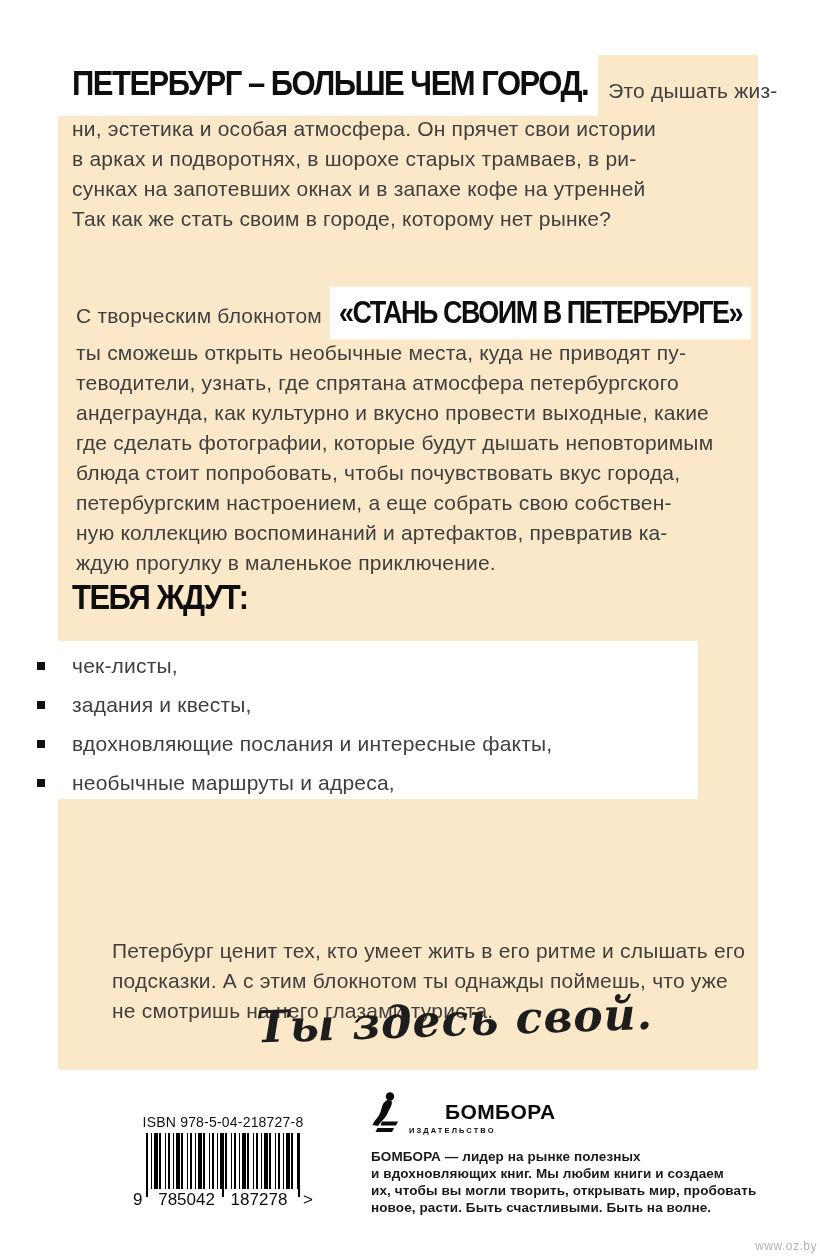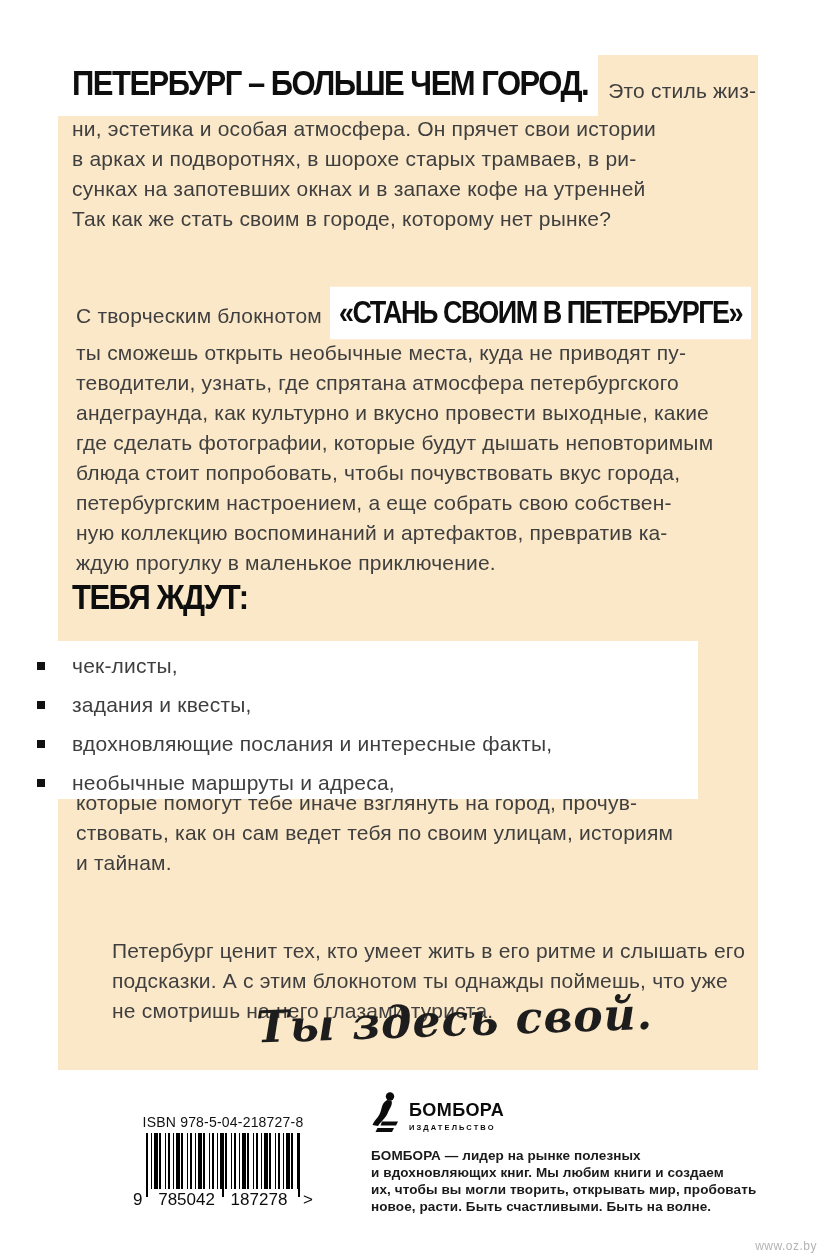--- a/index.html
+++ b/index.html
@@ -70,41 +70,41 @@
   .guard { position:absolute; top:0; width:2px; height:64px; background:#000; }
   .g1 { left:0; } .g2 { left:76px; } .g3 { right:0; }
   .bc-digits {
     display:flex; justify-content:space-between; align-items:flex-end;
     margin-top:1px; padding:0 1px; font-size:17px; color:#0c0c0c; font-weight:400;
   }
   .publisher { position:absolute; left:371px; top:1092px; width:380px; }
   .pub-head { display:flex; align-items:flex-start; }
   .pub-icon { width:30px; height:42px; flex:0 0 auto; }
   .pub-id { margin-left:8px; padding-top:9px; }
-  .pub-name { font-size:18px; font-weight:700; color:#0b0b0b; letter-spacing:0.4px; line-height:1; }
+  .pub-name { font-size:21px; font-weight:700; color:#0b0b0b; letter-spacing:0.4px; line-height:1;margin-left:36px; }
   .pub-sub { font-size:7.5px; font-weight:700; color:#0b0b0b; letter-spacing:2.1px; margin-top:4px; }
   .pub-about { margin-top:13px; }
   .pub-about div {
     font-size:13.5px; line-height:17px; font-weight:700; color:#191919;
     white-space:nowrap; letter-spacing:0.1px;
   }
   .watermark {
     position:absolute; right:3px; bottom:6px; color:#b3b3b3;
     font-size:12px; letter-spacing:0.5px;
   }
 </style>
 </head>
 <body>
 
 <div class="page">
   <div class="cover"></div>
 
   <div class="introline1">
     <span class="hl">ПЕТЕРБУРГ – БОЛЬШЕ ЧЕМ ГОРОД.</span>
-    <span class="bodyline lead">Это стиль жиз-</span>
+    <span class="bodyline lead">Это дышать жиз-</span>
   </div>
   <div class="lines intro-lines">
     <div class="bodyline">ни, эстетика и особая атмосфера. Он прячет свои истории</div>
     <div class="bodyline">в арках и подворотнях, в шорохе старых трамваев, в ри-</div>
     <div class="bodyline">сунках на запотевших окнах и в запахе кофе на утренней</div>
     <div class="bodyline">Так как же стать своим в городе, которому нет рынке?</div>
   </div>
 
   <div class="p2line1">
     <span class="bodyline lead">С творческим блокнотом</span>
@@ -136,25 +136,20 @@
     <div class="bullet-row">
       <span class="sq"></span>
       <span class="bodyline">вдохновляющие послания и интересные факты,</span>
     </div>
     <div class="bullet-row">
       <span class="sq"></span>
       <span class="bodyline">необычные маршруты и адреса,</span>
     </div>
   </div>
 
-  <div class="lines cont-lines">
-    <div class="bodyline">которые помогут тебе иначе взглянуть на город, прочув-</div>
-    <div class="bodyline">ствовать, как он сам ведет тебя по своим улицам, историям</div>
-    <div class="bodyline">и тайнам.</div>
-  </div>
 
   <div class="lines final-lines">
     <div class="bodyline">Петербург ценит тех, кто умеет жить в его ритме и слышать его</div>
     <div class="bodyline">подсказки. А с этим блокнотом ты однажды поймешь, что уже</div>
     <div class="bodyline">не смотришь на него глазами туриста.</div>
   </div>
 
   <div class="script">Ты здесь свой.</div>
 
   <div class="barcode-wrap">

